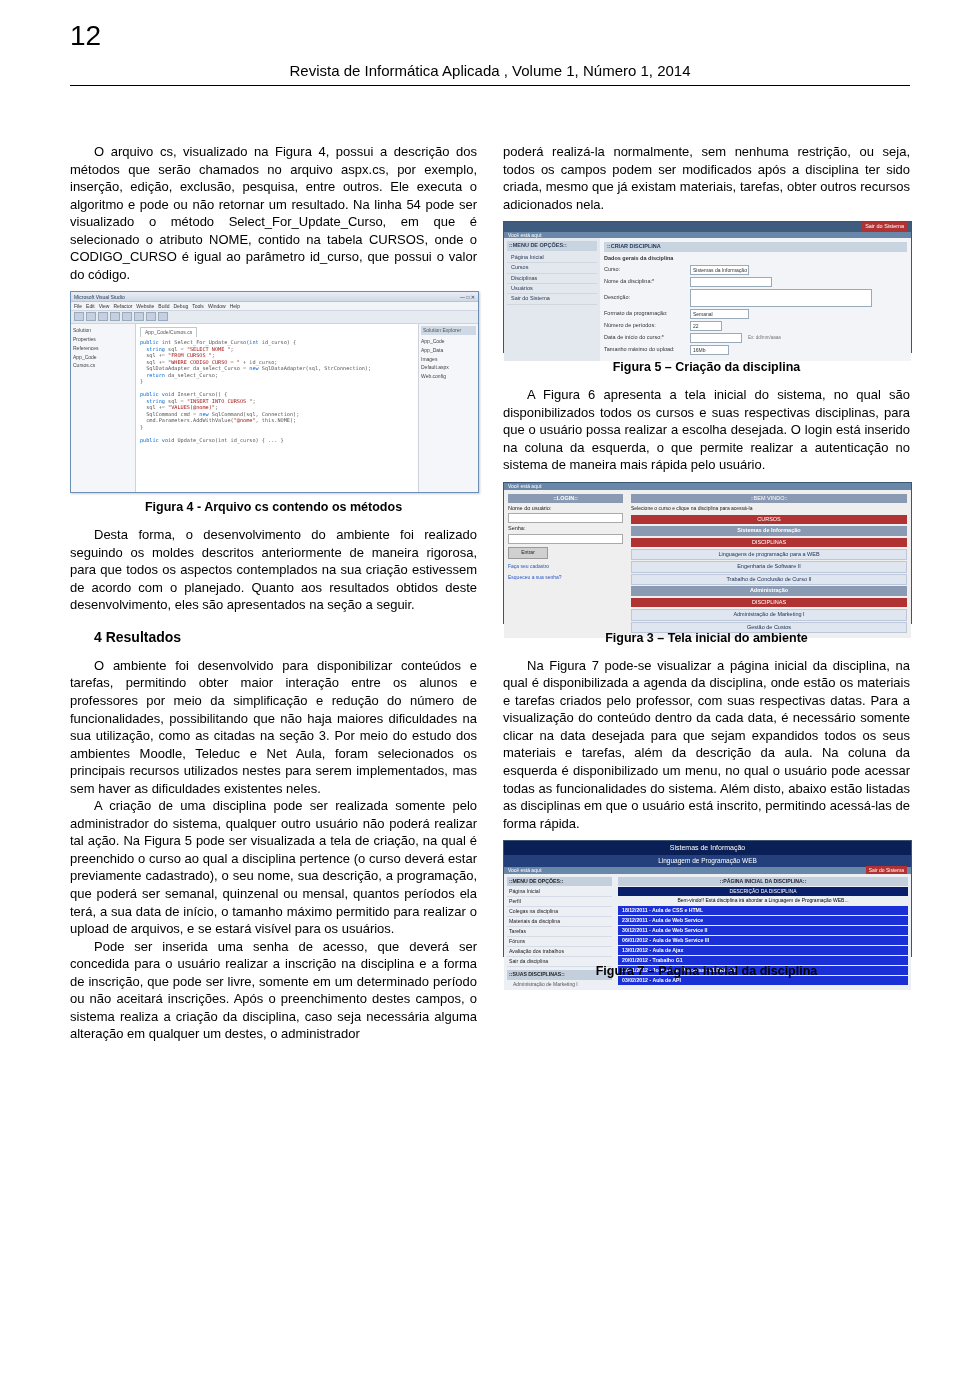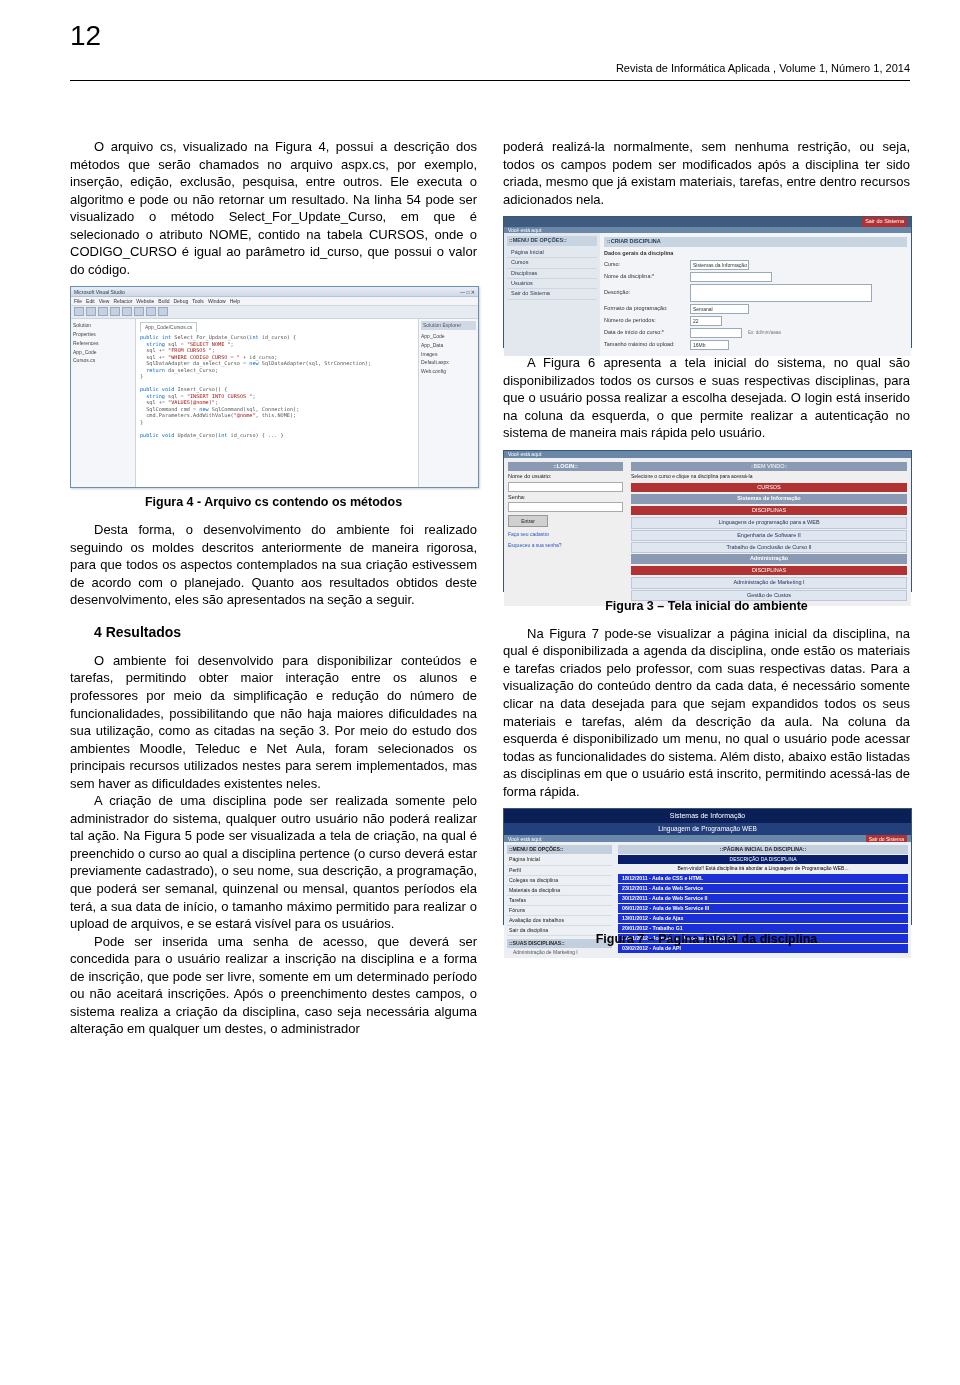--- a/index.html
+++ b/index.html
@@ -11,23 +11,23 @@
     width: 960px;
   }
   .page {
     padding: 20px 50px 30px 70px;
   }
   .page-number {
     font-size: 28px;
     margin: 0 0 10px 0;
   }
   .header-line {
-    font-size: 11px;
+    font-size: 15px;
     margin: 0 0 6px 0;
-    text-align: right;
+    text-align: center;
   }
   .hr {
     border: none;
     border-top: 1.5px solid #000;
     margin: 0 0 40px 0;
   }
   .columns {
     display: flex;
     gap: 26px;
   }
@@ -229,21 +229,21 @@
       <p>Desta forma, o desenvolvimento do ambiente foi realizado seguindo os moldes descritos anteriormente de maneira rigorosa, para que todos os aspectos contemplados na sua criação estivessem de acordo com o planejado. Quanto aos resultados obtidos deste desenvolvimento, eles são apresentados na seção a seguir.</p>
 
       <div class="section-heading">4 Resultados</div>
 
       <p>O ambiente foi desenvolvido para disponibilizar conteúdos e tarefas, permitindo obter maior interação entre os alunos e professores por meio da simplificação e redução do número de funcionalidades, possibilitando que não haja maiores dificuldades na sua utilização, como as citadas na seção 3. Por meio do estudo dos ambientes Moodle, Teleduc e Net Aula, foram selecionados os principais recursos utilizados nestes para serem implementados, mas sem haver as dificuldades existentes neles.</p>
       <p>A criação de uma disciplina pode ser realizada somente pelo administrador do sistema, qualquer outro usuário não poderá realizar tal ação. Na Figura 5 pode ser visualizada a tela de criação, na qual é preenchido o curso ao qual a disciplina pertence (o curso deverá estar previamente cadastrado), o seu nome, sua descrição, a programação, que poderá ser semanal, quinzenal ou mensal, quantos períodos ela terá, a sua data de início, o tamanho máximo permitido para realizar o upload de arquivos, e se estará visível para os usuários.</p>
       <p>Pode ser inserida uma senha de acesso, que deverá ser concedida para o usuário realizar a inscrição na disciplina e a forma de inscrição, que pode ser livre, somente em um determinado período ou não aceitará inscrições. Após o preenchimento destes campos, o sistema realiza a criação da disciplina, caso seja necessária alguma alteração em qualquer um destes, o administrador</p>
     </div>
 
     <div class="col">
-      <p class="noindent">poderá realizá-la normalmente, sem nenhuma restrição, ou seja, todos os campos podem ser modificados após a disciplina ter sido criada, mesmo que já existam materiais, tarefas, entre dentro recursos adicionados nela.</p>
+      <p class="noindent">poderá realizá-la normalmente, sem nenhuma restrição, ou seja, todos os campos podem ser modificados após a disciplina ter sido criada, mesmo que já existam materiais, tarefas, obter outros recursos adicionados nela.</p>
 
       <div class="figure">
         <div class="f5">
           <div class="f5-top">
               <span></span>
               <span class="logout">Sair do Sistema</span>
             </div>
           <div class="f5-login">Você está aqui:</div>
           <div class="f5-body">
             <div class="f5-side">
@@ -285,20 +285,21 @@
                   </div>
                 <div class="row">
                     <div class="lab">Tamanho máximo do upload:</div>
                     <div class="sel" style="width:35px">16Mb</div>
                   </div>
               </div>
             </div>
           </div>
         </div>
       </div>
+      <div class="figure-caption">Figura 5 – Criação da disciplina</div>
 
       <p>A Figura 6 apresenta a tela inicial do sistema, no qual são disponibilizados todos os cursos e suas respectivas disciplinas, para que o usuário possa realizar a escolha desejada. O login está inserido na coluna da esquerda, o que permite realizar a autenticação no sistema de maneira mais rápida pelo usuário.</p>
 
       <div class="figure">
         <div class="f6">
           <div class="f6-top"></div>
           <div class="f6-login">Você está aqui:</div>
           <div class="f6-body">
             <div class="f6-left">
               <div class="hd">::LOGIN::</div>

